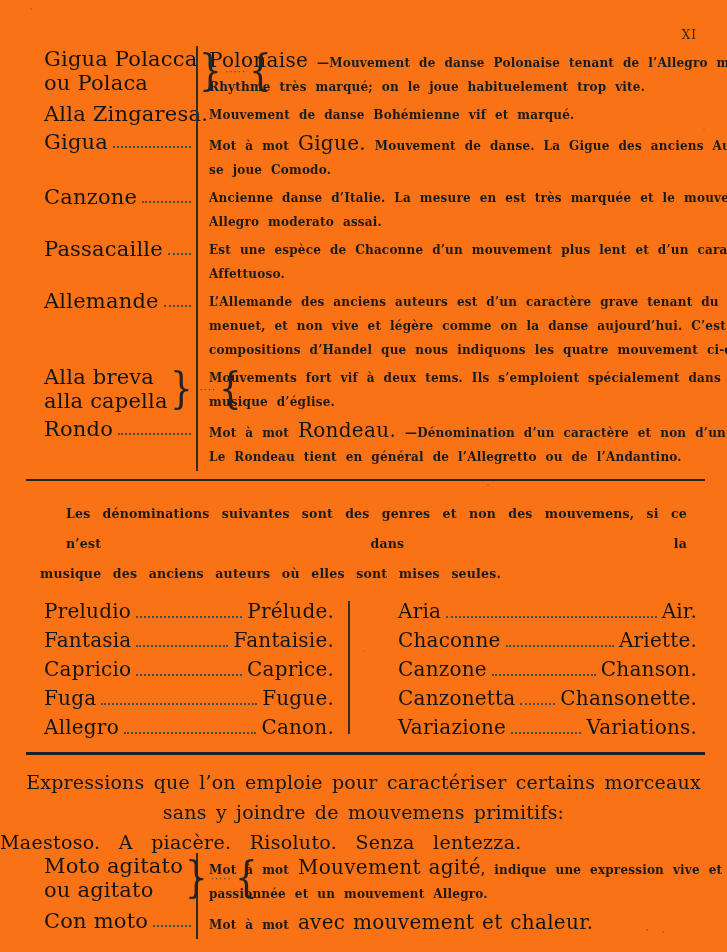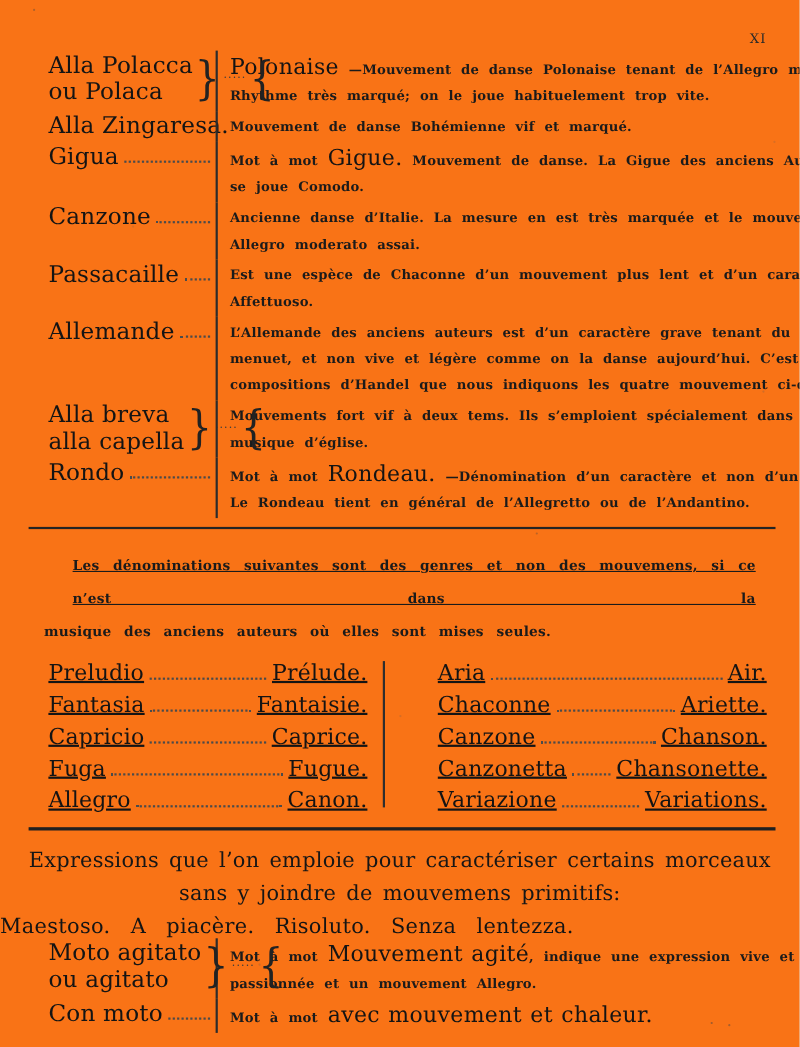--- a/index.html
+++ b/index.html
@@ -61,32 +61,32 @@
     word-spacing:1px;color:#141414;
   }
   
   .rule{border:none;margin:0;}
   .rule-1{margin:8px 22px 0 26px;border-top:2.5px solid #242424;}
   .rule-2{margin:10px 22px 0 26px;border-top:3px solid #202020;}
   
   .intro{margin:18px 40px 0 40px;font-size:12.5px;font-weight:700;color:#1b1b1b;}
   .intro-line1{
     display:block;line-height:30px;word-spacing:7px;letter-spacing:0.2px;
-    padding-left:26px;text-align:justify;text-align-last:justify;text-decoration:underline;
+    padding-left:26px;text-align:justify;text-align-last:justify;
   }
   .intro-line2{display:block;line-height:30px;word-spacing:7px;letter-spacing:0.2px;}
   
   .pairs{display:flex;margin:8px 26px 0 44px;}
   .pairs-col{box-sizing:border-box;}
   .pairs-col.left{width:304px;flex:0 0 304px;padding-right:14px;}
   .pairs-divider{width:2px;background:#2e2e2e;margin:4px 0 8px 0;flex:0 0 2px;}
   .pairs-col.right{flex:1 1 auto;padding-left:48px;padding-right:4px;}
   .pair{display:flex;align-items:flex-start;line-height:29px;}
   .pair-word,.pair-trans{
-    font-size:20px;font-weight:500;white-space:nowrap;color:#141414;letter-spacing:0.2px;text-decoration:underline;
+    font-size:20px;font-weight:500;white-space:nowrap;color:#141414;letter-spacing:0.2px;
   }
   .pair .dot-leader{margin-top:19px;}
   
   .expr-heading{
     text-align:center;font-size:19px;line-height:30px;
     margin-top:12px;color:#161616;word-spacing:3px;letter-spacing:0.2px;font-weight:500;
   }
   .expr-examples{
     font-size:19px;margin-top:4px;
     font-weight:500;word-spacing:12px;letter-spacing:0.3px;color:#141414;
@@ -113,21 +113,21 @@
 <body>
 
 <div class="page">
 
   <div class="page-number">XI</div>
 
   <section class="def-table" id="def-table">
       <div class="t-row">
         <div class="term-cell">
           <div class="term-lines">
-            <div class="term-line">Alla Polacca</div>
+            <div class="term-line">Gigua Polacca</div>
             <div class="term-line">ou Polaca</div>
           </div>
           <span class="brace-group">
             <span class="brace">}</span>
             <span class="brace-dots">·····</span>
             <span class="brace">{</span>
           </span>
         </div>
         <div class="def-cell">
           <div class="def-line"><span class="big">Polonaise</span><span class="small"> —Mouvement de danse Polonaise tenant de l’Allegro moderato.</span></div>

